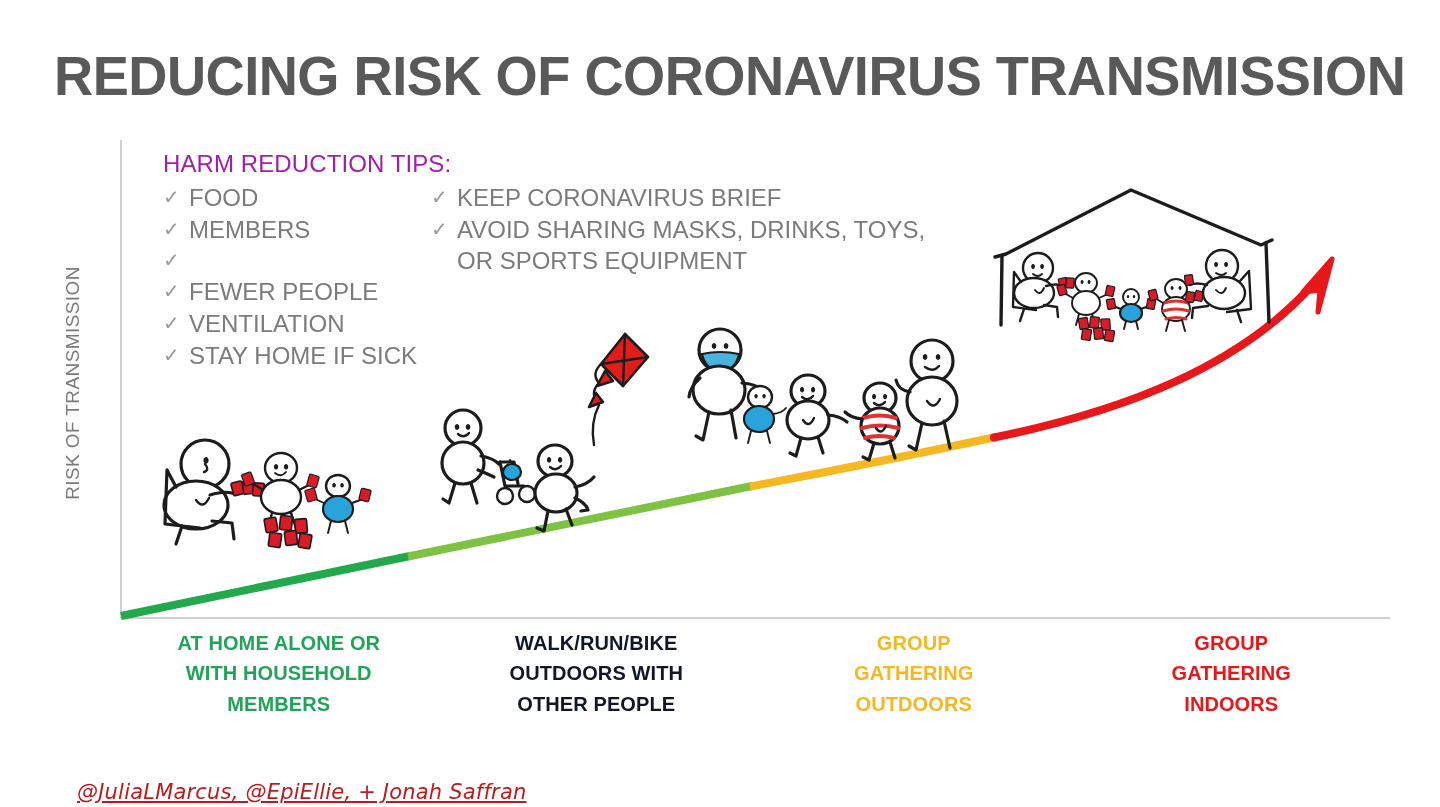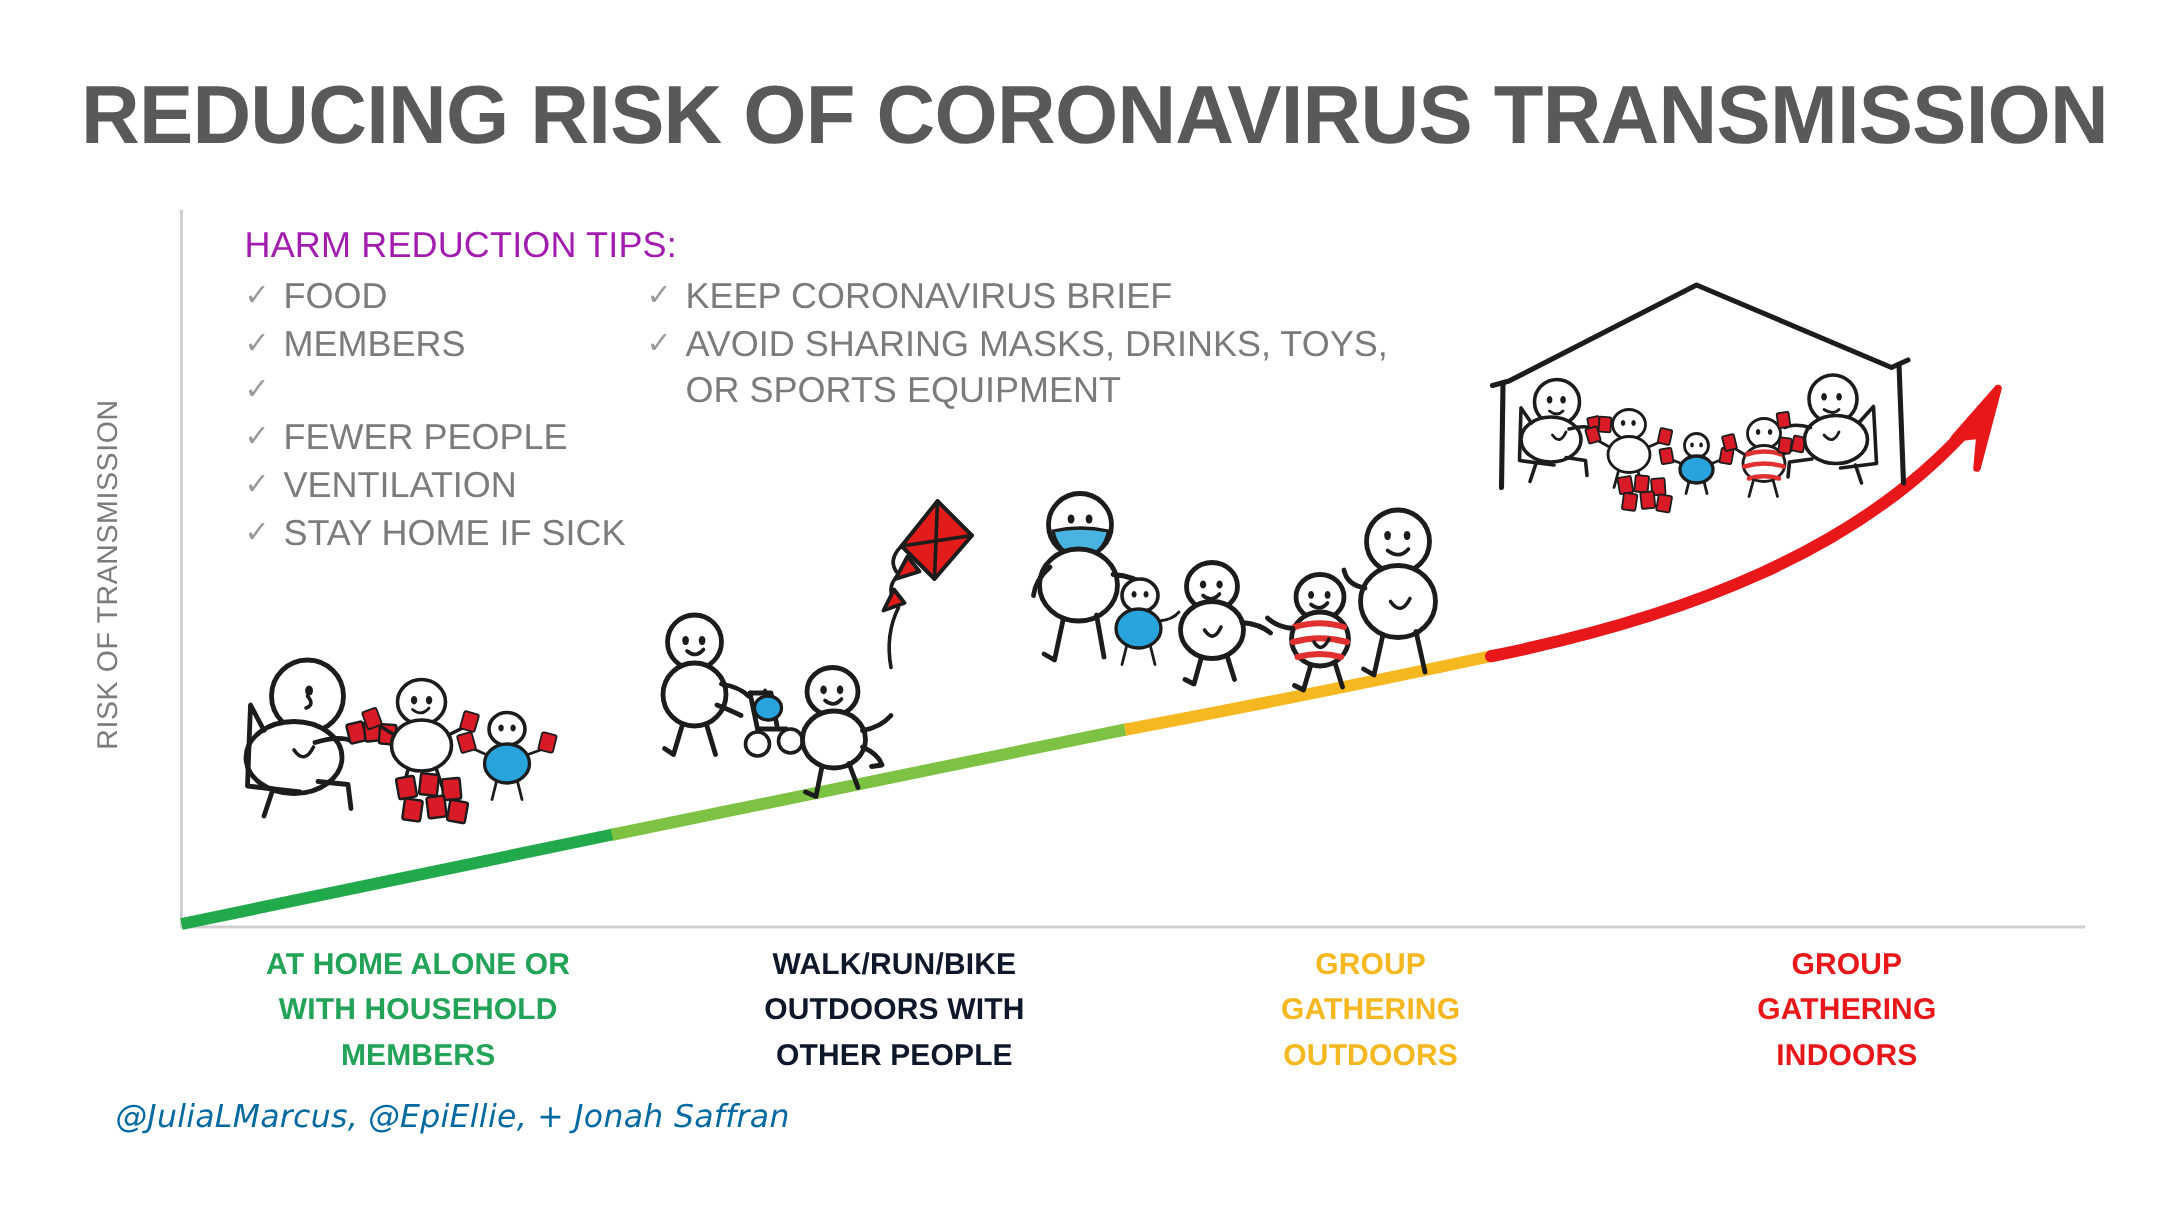--- a/index.html
+++ b/index.html
@@ -124,27 +124,28 @@
     letter-spacing: 0.1px;
     white-space: pre-line;
     padding: 0 6px;
     box-sizing: border-box;
   }
 
   
   #attribution {
     position: absolute;
     left: 77px;
-    top: 732px;
+    top: 780px;
     font-size: 21px;
-    color: #0369a1;
+    color: #b91c1c;
     font-style: italic;
     font-family: "DejaVu Sans", sans-serif;
     letter-spacing: 0.2px;
     white-space: nowrap;
+    text-decoration: underline;
   }
 
   
   #art {
     position: absolute;
     left: 0;
     top: 0;
     width: 1440px;
     height: 807px;
     pointer-events: none;

